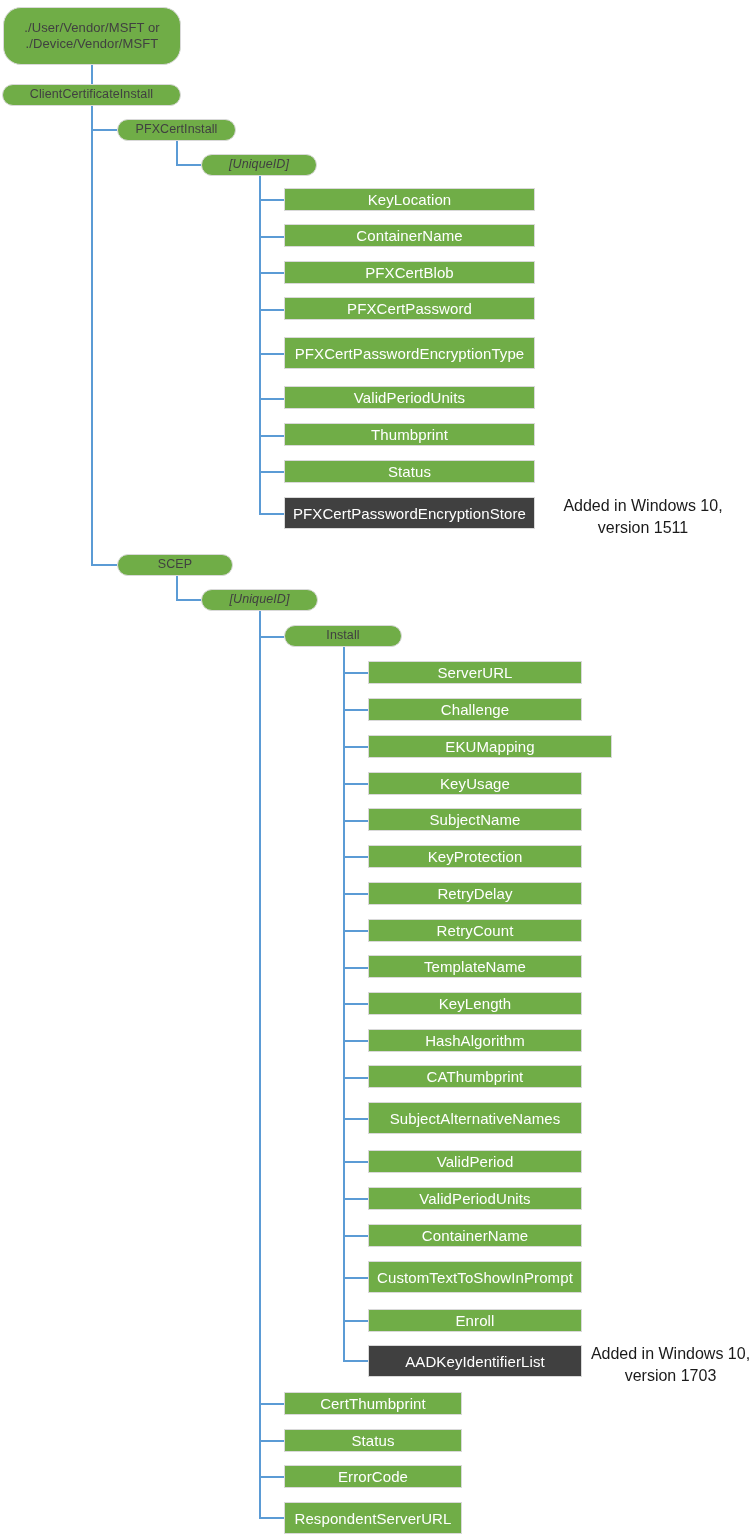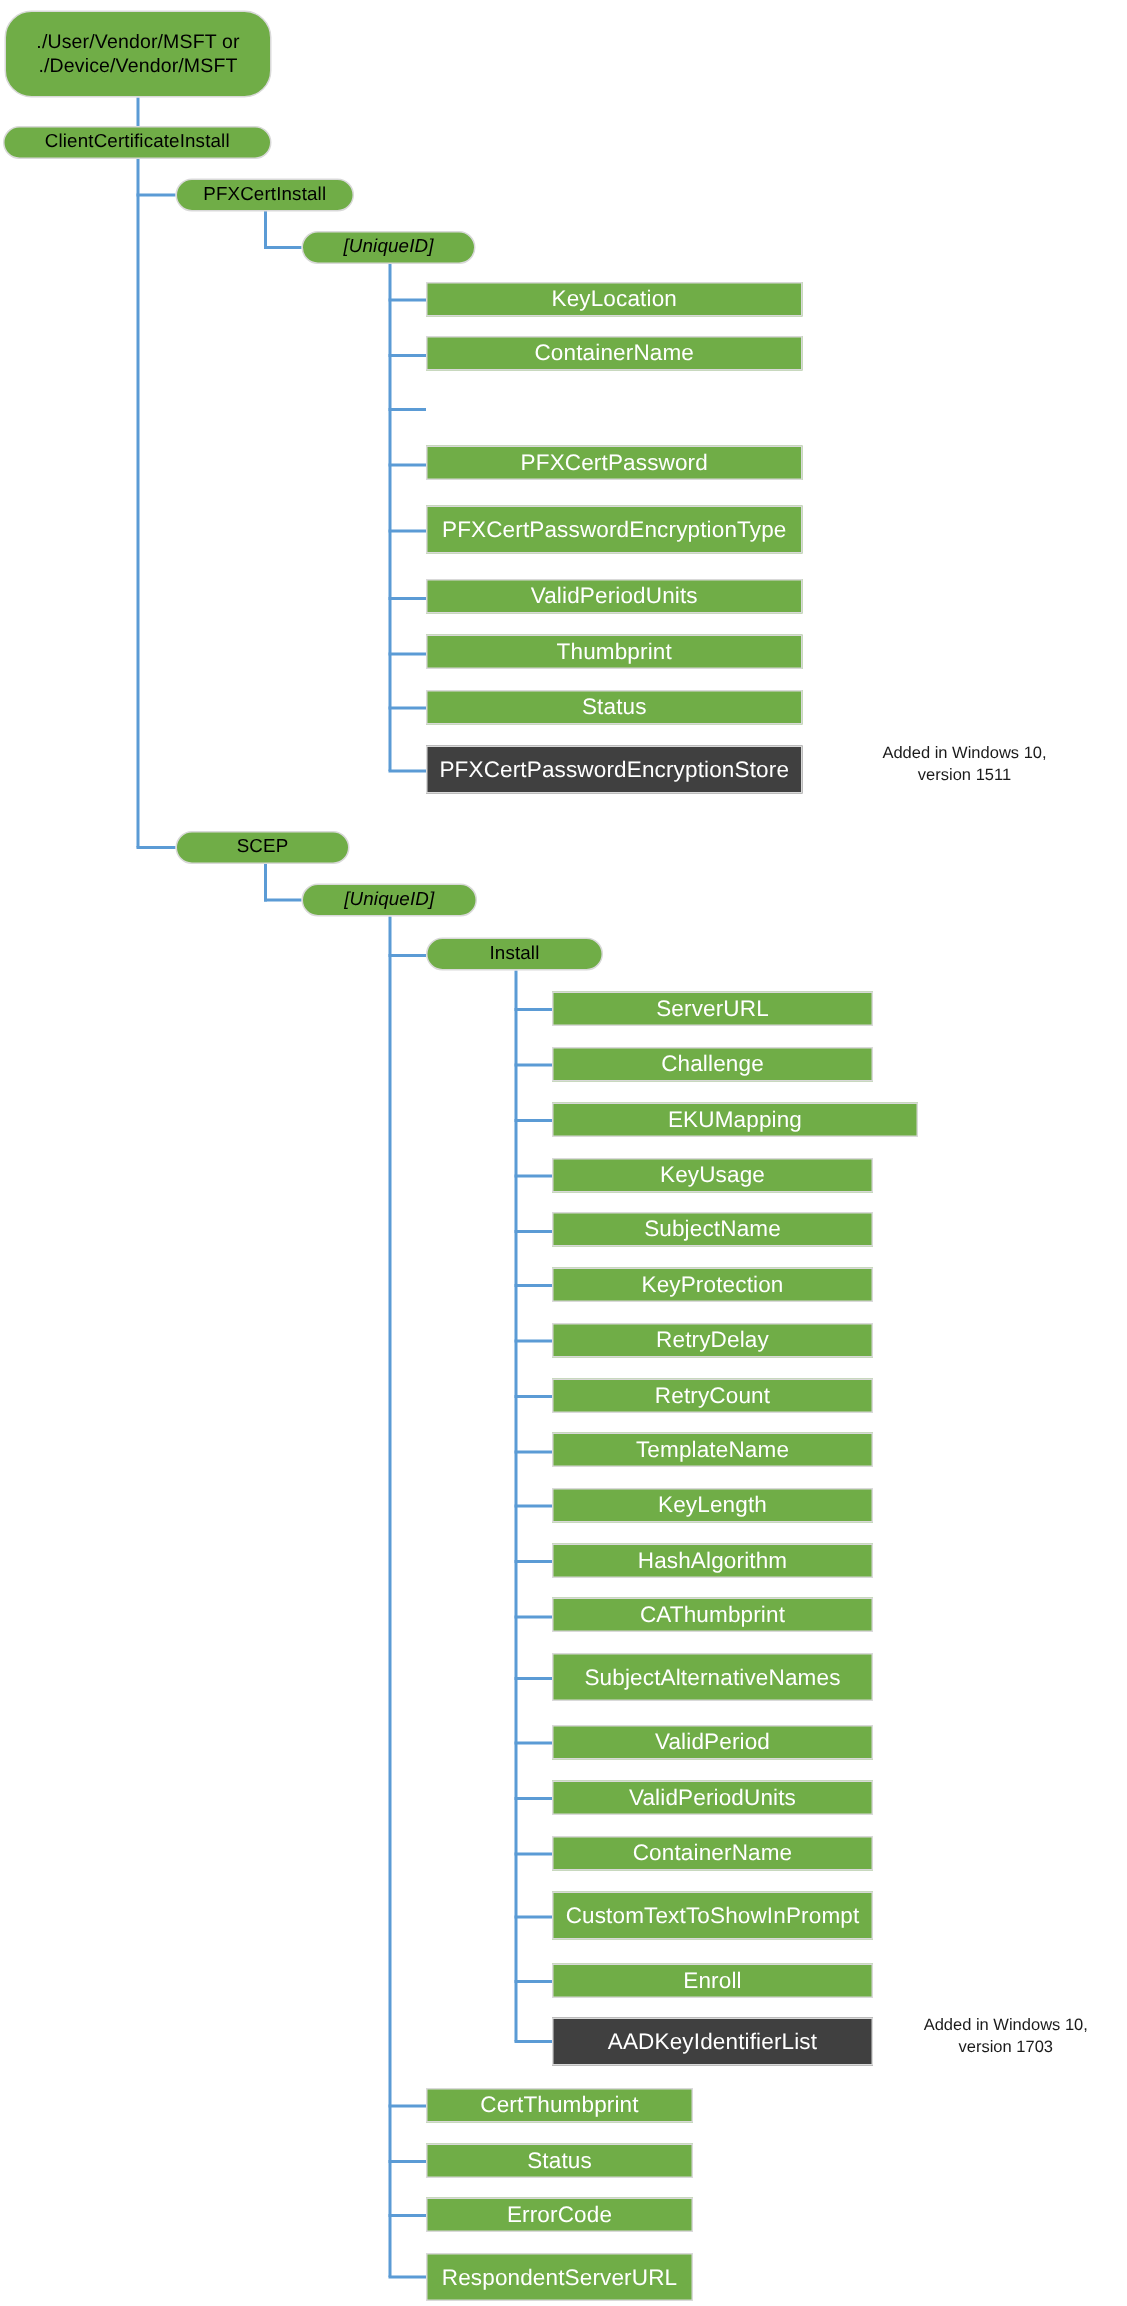--- a/index.html
+++ b/index.html
@@ -23,21 +23,21 @@
   .vline { width: 2px; }
   .hline { height: 2px; }
 
   
   .node-round {
     position: absolute;
     box-sizing: border-box;
     background: #70AD47;
     border: 1px solid #d9d9d9;
     border-radius: 12px;
-    color: #000000;
+    color: #404040;
     display: flex;
     align-items: center;
     justify-content: center;
     text-align: center;
     font-size: 12.5px;
     line-height: 1.22;
     letter-spacing: 0.1px;
     white-space: pre-line;
   }
   .node-round.root {
@@ -63,21 +63,21 @@
     letter-spacing: 0.1px;
   }
   .node-rect.blue {
     background: #404040;
   }
 
   
   .annotation {
     position: absolute;
     color: #1a1a1a;
-    font-size: 11px;
+    font-size: 16px;
     line-height: 1.35;
     text-align: center;
     white-space: pre-line;
   }
 </style>
 </head>
 <body>
 
 <div id="canvas">
 
@@ -138,20 +138,21 @@
 ./Device/Vendor/MSFT</div>
 
   <div class="node-round" style="left:2px; top:84px; width:179px; height:22px;">ClientCertificateInstall</div>
 
   <div class="node-round" style="left:117px; top:119px; width:119px; height:22px;">PFXCertInstall</div>
 
   <div class="node-round italic" style="left:201px; top:154px; width:116px; height:22px;">[UniqueID]</div>
 
   <div class="node-rect" style="left:284px; top:188px; width:251px; height:23px;">KeyLocation</div>
   <div class="node-rect" style="left:284px; top:224px; width:251px; height:23px;">ContainerName</div>
+  <div class="node-rect" style="left:284px; top:261px; width:251px; height:23px;">PFXCertBlob</div>
   <div class="node-rect" style="left:284px; top:297px; width:251px; height:23px;">PFXCertPassword</div>
   <div class="node-rect" style="left:284px; top:337px; width:251px; height:32px;">PFXCertPasswordEncryptionType</div>
   <div class="node-rect" style="left:284px; top:386px; width:251px; height:23px;">ValidPeriodUnits</div>
   <div class="node-rect" style="left:284px; top:423px; width:251px; height:23px;">Thumbprint</div>
   <div class="node-rect" style="left:284px; top:460px; width:251px; height:23px;">Status</div>
   <div class="node-rect blue" style="left:284px; top:497px; width:251px; height:32px;">PFXCertPasswordEncryptionStore</div>
 
   <div class="annotation" style="left:543px; top:495px; width:200px;">Added in Windows 10,
 version 1511</div>
 

